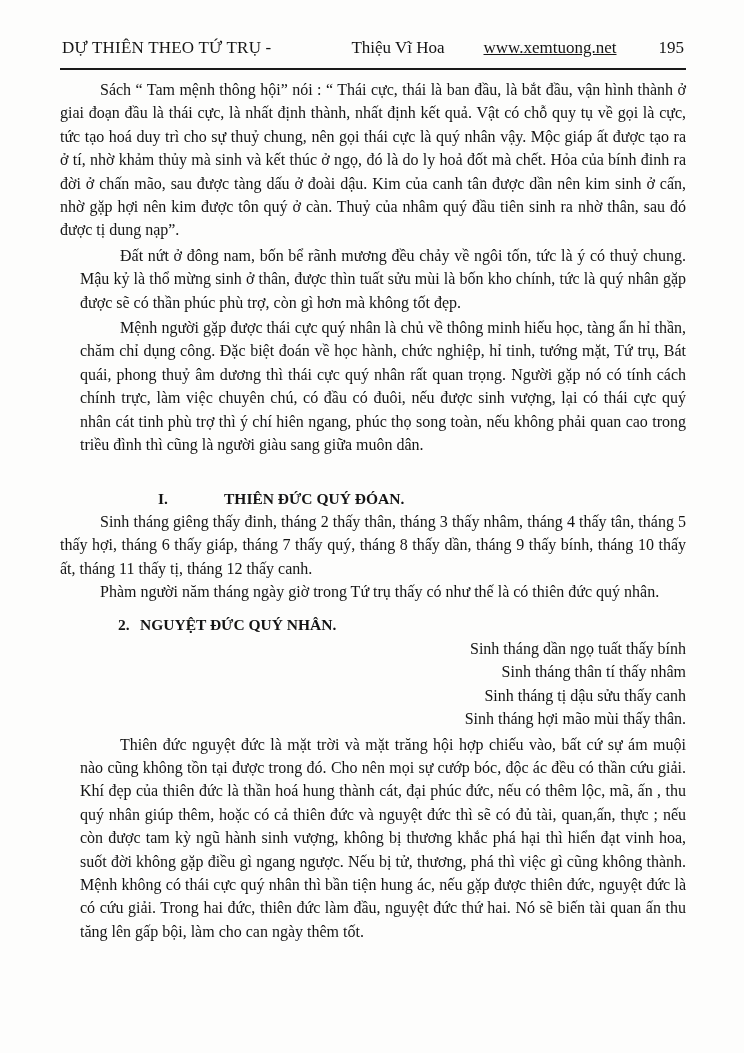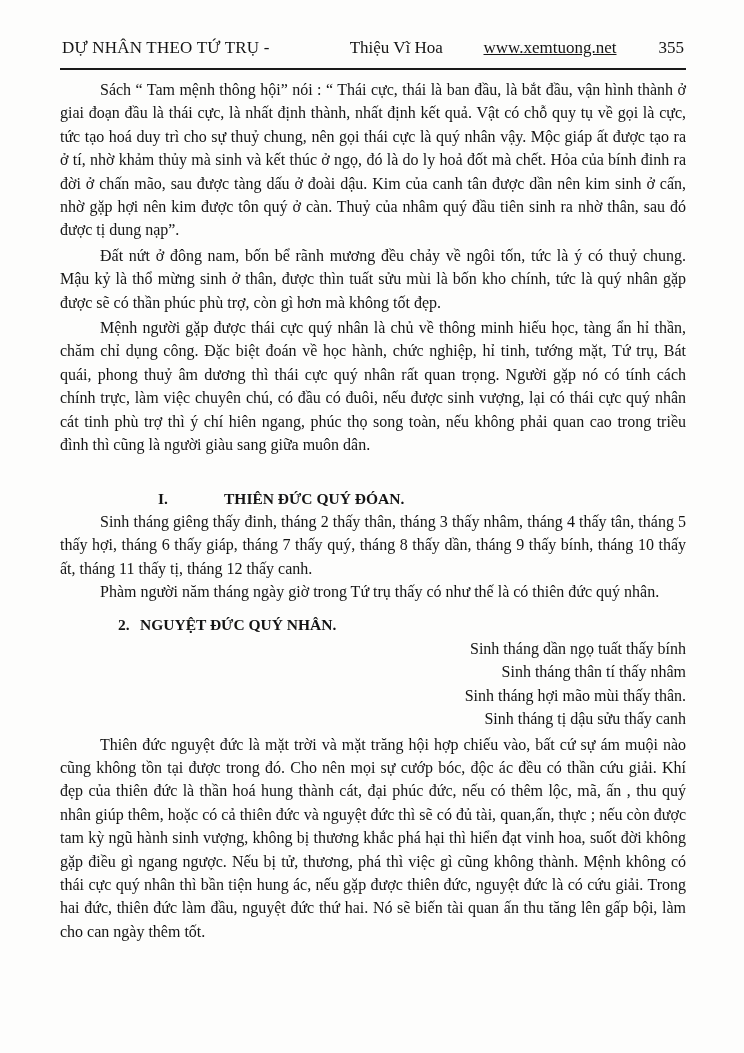--- a/index.html
+++ b/index.html
@@ -51,33 +51,33 @@
   h3.h-sub .h-num { width: 66px; flex: none; }
   h3.h-sub2 {
     font-size: 15.5px;
     margin: 9px 0 0 58px;
     display: flex;
   }
   h3.h-sub2 .h-num { width: 22px; flex: none; }
   .after-h { }
   .verse-block { margin: 1px 0 0 104px; }
   .verse-block p { text-align: right; }
-  .gap-sm { margin-top: 2px; }
+  .gap-sm { margin-top: 2px; margin-left: 20px; }
   .gap-md { margin-top: 1px; }
 </style>
 </head>
 <body>
 
 <div class="page">
 
   <header class="pagehead">
-    <span class="book-title">DỰ NHÂN THEO TỨ TRỤ -</span>
+    <span class="book-title">DỰ THIÊN THEO TỨ TRỤ -</span>
     <span class="author">Thiệu Vĩ  Hoa</span>
     <span class="site">www.xemtuong.net</span>
-    <span class="pagenum">355</span>
+    <span class="pagenum">195</span>
   </header>
 
   <div class="rule"></div>
 
   <main>
     <p class="indent">Sách “ Tam mệnh thông hội” nói : “ Thái cực, thái là ban đầu, là bắt đầu, vận hình thành ở giai đoạn đầu là thái cực, là nhất định thành, nhất định kết quả. Vật có chỗ quy tụ về gọi là cực, tức tạo hoá duy trì cho sự thuỷ chung, nên gọi thái cực là quý nhân vậy. Mộc giáp ất được tạo ra ở tí, nhờ khảm thủy mà sinh và kết thúc ở ngọ, đó là do ly hoả đốt mà chết. Hỏa của bính đinh ra đời ở chấn mão, sau được tàng dấu ở đoài dậu. Kim của canh tân được dần nên kim sinh ở cấn, nhờ gặp hợi nên kim được tôn quý ở càn. Thuỷ của nhâm quý đầu tiên sinh ra nhờ thân, sau đó được tị dung nạp”.</p>
     <p class="indent gap-sm">Đất nứt ở đông nam, bốn bể rãnh mương đều chảy về ngôi tốn, tức là ý có thuỷ chung. Mậu kỷ là thổ mừng sinh ở thân, được thìn tuất sửu mùi là bốn kho chính, tức là quý nhân gặp được sẽ có thần phúc phù trợ, còn gì hơn mà không tốt đẹp.</p>
     <p class="indent gap-sm">Mệnh người gặp được thái cực quý nhân là chủ về thông minh hiếu học, tàng ẩn hỉ thần, chăm chỉ dụng công. Đặc biệt đoán về học hành, chức nghiệp, hỉ tinh, tướng mặt, Tứ trụ, Bát quái, phong thuỷ âm dương thì thái cực quý nhân rất quan trọng. Người gặp nó có tính cách chính trực, làm việc chuyên chú, có đầu có đuôi, nếu được sinh vượng, lại có thái cực quý nhân cát tinh phù trợ thì ý chí hiên ngang, phúc thọ song toàn, nếu không phải quan cao trong triều đình thì cũng là người giàu sang giữa muôn dân.</p>
 
 
@@ -90,20 +90,20 @@
     <p class="indent">Phàm người năm tháng ngày giờ trong Tứ trụ thấy có như thế là có thiên đức quý nhân.</p>
 
     <h3 class="h-sub2">
       <span class="h-num">2.</span>
       <span>NGUYỆT ĐỨC QUÝ NHÂN.</span>
     </h3>
 
     <div class="verse-block">
       <p>Sinh tháng dần ngọ tuất thấy bính</p>
       <p>Sinh tháng thân tí thấy nhâm</p>
+      <p>Sinh tháng tị dậu sửu thấy canh</p>
       <p>Sinh tháng hợi mão mùi thấy thân.</p>
-      <p>Sinh tháng tị dậu sửu thấy canh</p>
     </div>
 
     <p class="indent gap-sm">Thiên đức nguyệt đức là mặt trời và mặt trăng hội hợp chiếu vào, bất cứ sự ám muội nào cũng không tồn tại được trong đó. Cho nên mọi sự cướp bóc, độc ác đều có thần cứu giải. Khí đẹp của thiên đức là thần hoá hung thành cát, đại phúc đức, nếu có thêm lộc, mã, ấn , thu quý nhân giúp thêm, hoặc có cả thiên đức và nguyệt đức thì sẽ có đủ tài, quan,ấn, thực ; nếu còn được tam kỳ ngũ hành sinh vượng, không bị thương khắc phá hại thì hiển đạt vinh hoa, suốt đời không gặp điều gì ngang ngược. Nếu bị tử, thương, phá thì việc gì cũng không thành. Mệnh không có thái cực quý nhân thì bần tiện hung ác, nếu gặp được thiên đức, nguyệt đức là có cứu giải. Trong hai đức, thiên đức làm đầu, nguyệt đức thứ hai. Nó sẽ biến tài quan ấn thu tăng lên gấp bội, làm cho can ngày thêm tốt.</p>
   </main>
 
 </div>
 
 </body></html>

